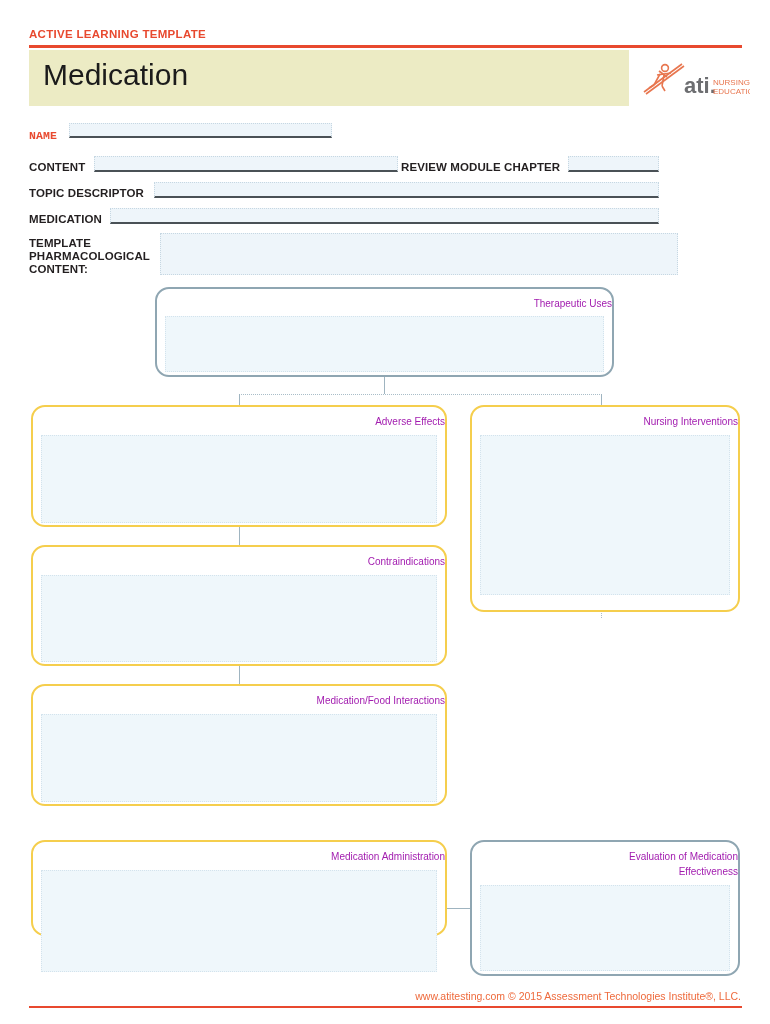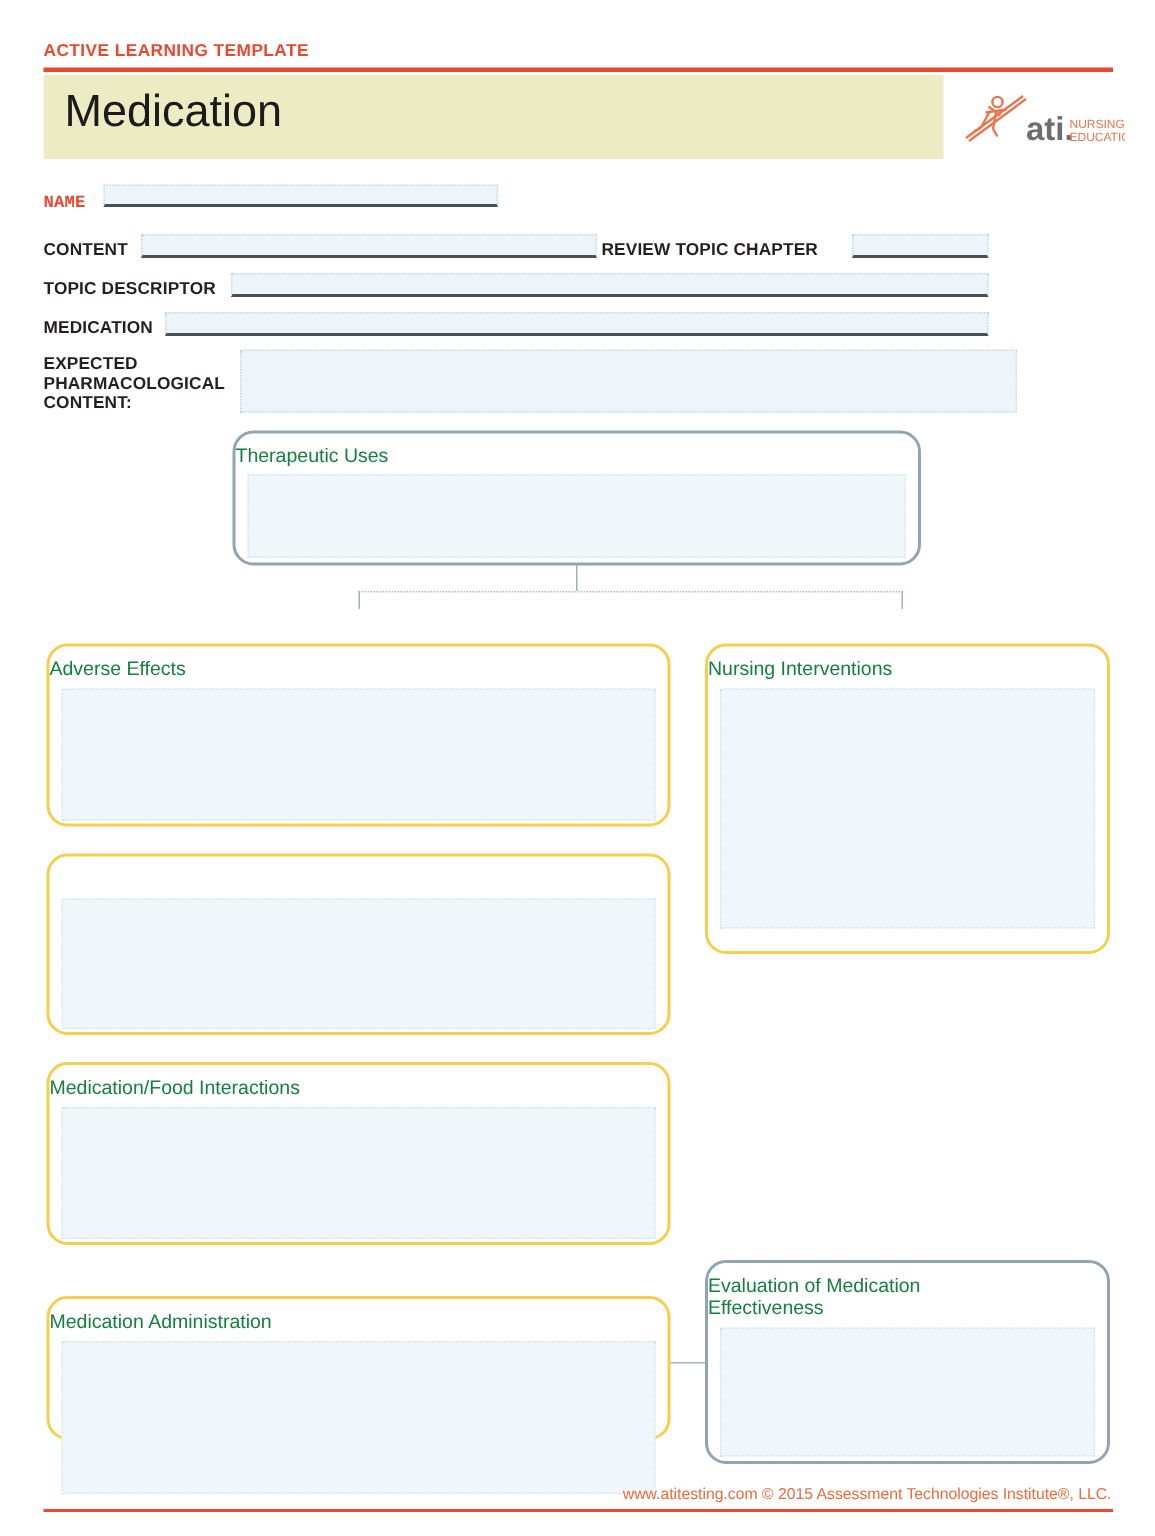--- a/index.html
+++ b/index.html
@@ -88,30 +88,30 @@
     border-bottom: 1px dotted #c6d7e2;
   }
 
   
   .node {
     position: absolute;
     box-sizing: border-box;
     border-radius: 14px;
     background: #ffffff;
   }
-  .node.gold   { border: 2px solid #f5ce4d; margin-top: 24px; }
+  .node.gold   { border: 2px solid #f5ce4d; }
   .node.slate  { border: 2px solid #8fa6b2; }
   .node-title {
     position: absolute;
     left: 0;
     right: 0;
     top: 7px;
-    text-align: left;
-    font-size: 13px;
-    color: #15803d;
+    text-align: right;
+    font-size: 10px;
+    color: #a21caf;
     line-height: 15px;
     font-weight: normal;
   }
   .node-field {
     position: absolute;
     left: 8px;
     right: 8px;
     background: #eff7fb;
     border: 1px dotted #d3e3ed;
     box-sizing: border-box;
@@ -180,30 +180,30 @@
       <text x="73" y="27" font-family="'Liberation Sans', sans-serif" font-size="8" fill="#e8764f">NURSING</text>
       <text x="73" y="36" font-family="'Liberation Sans', sans-serif" font-size="8" fill="#e8764f">EDUCATION</text>
     </svg>
   </div>
 
   <div class="flabel red" style="left:29px; top:129px;">NAME</div>
   <div class="fbox" style="left:69px; top:123px; width:263px; height:15px;"></div>
 
   <div class="flabel" style="left:29px; top:161px;">CONTENT</div>
   <div class="fbox" style="left:94px; top:156px; width:304px; height:16px;"></div>
-  <div class="flabel" style="left:401px; top:161px;">REVIEW TOPIC CHAPTER</div>
+  <div class="flabel" style="left:401px; top:161px;">REVIEW MODULE CHAPTER</div>
   <div class="fbox" style="left:568px; top:156px; width:91px; height:16px;"></div>
 
   <div class="flabel" style="left:29px; top:187px;">TOPIC DESCRIPTOR</div>
   <div class="fbox" style="left:154px; top:182px; width:505px; height:16px;"></div>
 
   <div class="flabel" style="left:29px; top:213px;">MEDICATION</div>
   <div class="fbox" style="left:110px; top:208px; width:549px; height:16px;"></div>
 
-  <div class="flabel" style="left:29px; top:237px;">EXPECTED</div>
+  <div class="flabel" style="left:29px; top:237px;">TEMPLATE</div>
   <div class="flabel" style="left:29px; top:250px;">PHARMACOLOGICAL</div>
   <div class="flabel" style="left:29px; top:263px;">CONTENT:</div>
   <div class="fbox tall" style="left:160px; top:233px; width:518px; height:42px;"></div>
 
   <div class="conn v" style="left:384px; top:376px; height:18px;"></div>
   <div class="conn dot-h" style="left:239px; top:394px; width:363px;"></div>
   <div class="conn v" style="left:239px; top:394px; height:12px;"></div>
   <div class="conn v" style="left:601px; top:394px; height:12px;"></div>
 
   <div class="conn v" style="left:239px; top:527px; height:18px;"></div>
@@ -223,20 +223,21 @@
     <div class="node-title">Adverse Effects</div>
     <div class="node-field" style="top:28px; height:88px;"></div>
   </div>
 
   <div class="node gold" style="left:470px; top:405px; width:270px; height:207px;">
     <div class="node-title">Nursing Interventions</div>
     <div class="node-field" style="top:28px; height:160px;"></div>
   </div>
 
   <div class="node gold" style="left:31px; top:545px; width:416px; height:121px;">
+    <div class="node-title">Contraindications</div>
     <div class="node-field" style="top:28px; height:87px;"></div>
   </div>
 
 
   <div class="node gold" style="left:31px; top:684px; width:416px; height:122px;">
     <div class="node-title">Medication/Food Interactions</div>
     <div class="node-field" style="top:28px; height:88px;"></div>
   </div>
 
   <div class="node gold" style="left:31px; top:840px; width:416px; height:96px;">

